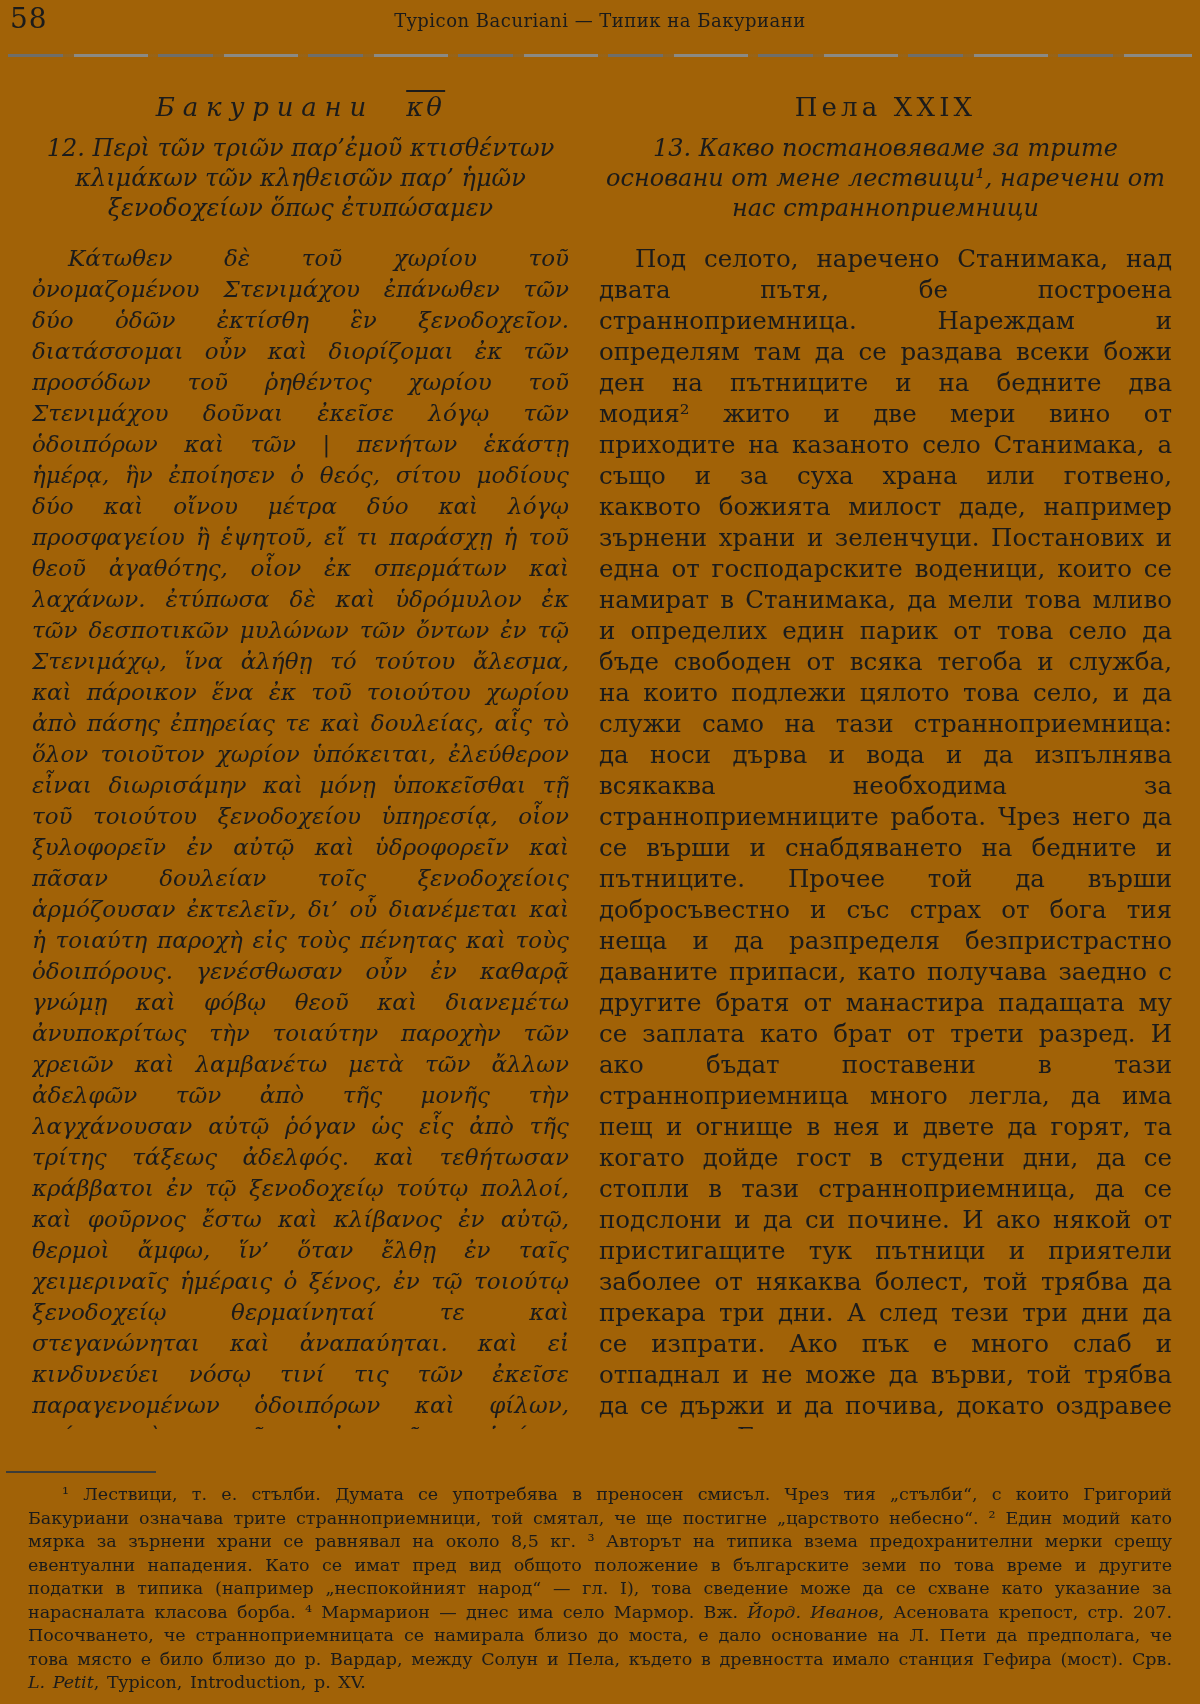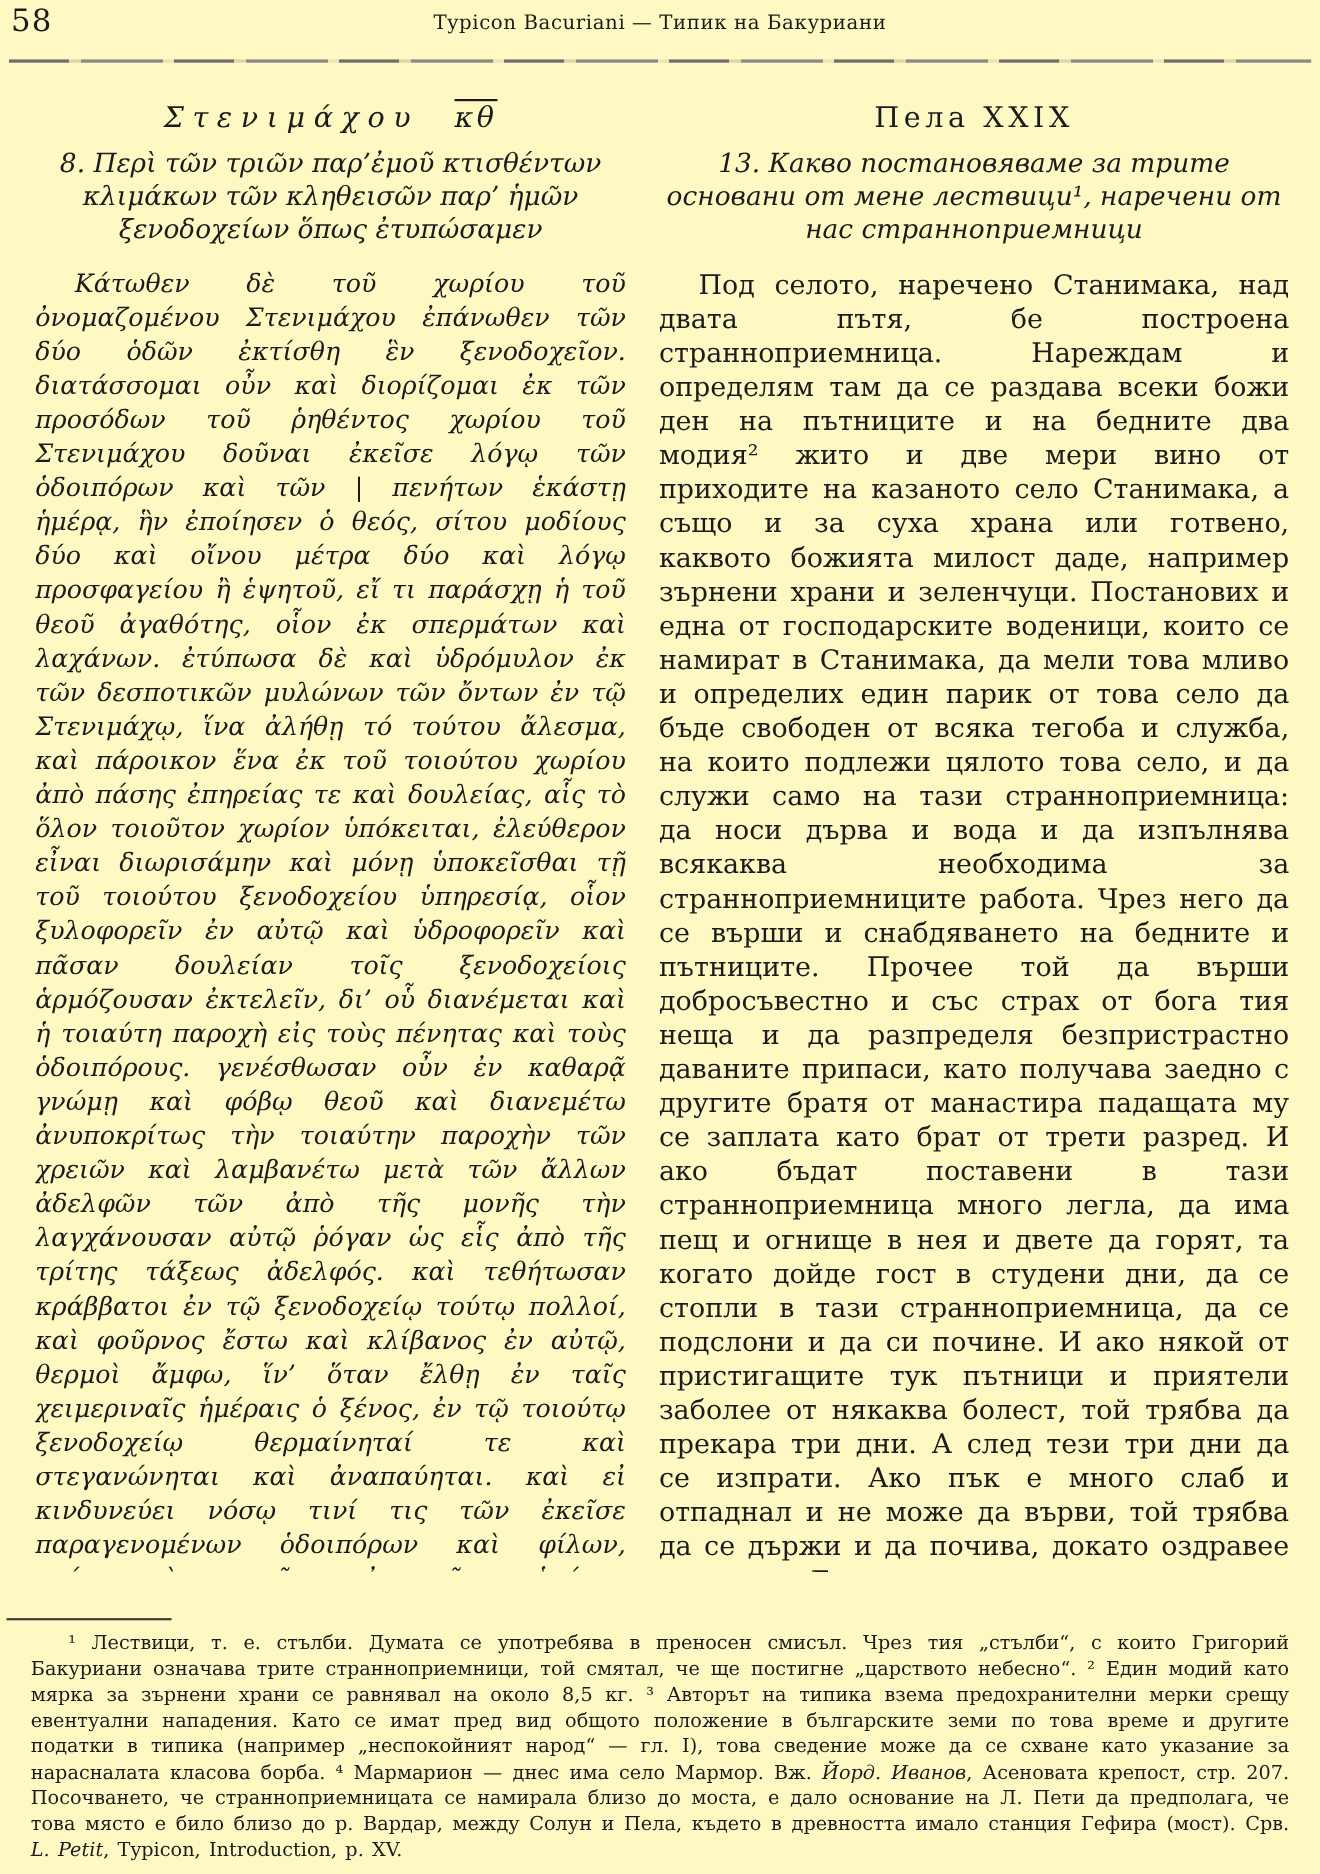--- a/index.html
+++ b/index.html
@@ -5,21 +5,21 @@
   html, body {
     margin: 0;
     padding: 0;
     background: #e9e8e4;
   }
   .page {
     position: relative;
     width: 1200px;
     height: 1704px;
     margin: 0 auto;
-    background: #fef9c3;
+    background: #a16207;
     color: #1b1b1b;
     font-family: "DejaVu Serif", "Liberation Serif", serif;
     overflow: hidden;
     box-sizing: border-box;
   }
   
   .running-head {
     position: relative;
     height: 42px;
     padding-top: 6px;
@@ -128,24 +128,24 @@
     <span class="page-number">58</span>
     <div class="running-title">Typicon Bacuriani — Типик на Бакуриани</div>
   </div>
 
   <div class="header-rule"></div>
 
   <div class="columns">
 
     <section class="col col-left">
       <h2 class="chapter-heading greek">
-        <span>Στενιμάχου</span>&nbsp;
+        <span>Бакуриани</span>&nbsp;
         <span class="chapter-number">κθ</span>
       </h2>
-      <h3 class="section-heading">8. Περὶ τῶν τριῶν παρ’ἐμοῦ κτισθέντων κλιμάκων τῶν κληθεισῶν παρ’ ἡμῶν ξενοδοχείων ὅπως ἐτυπώσαμεν</h3>
+      <h3 class="section-heading">12. Περὶ τῶν τριῶν παρ’ἐμοῦ κτισθέντων κλιμάκων τῶν κληθεισῶν παρ’ ἡμῶν ξενοδοχείων ὅπως ἐτυπώσαμεν</h3>
       <p class="body-text greek">Κάτωθεν δὲ τοῦ χωρίου τοῦ ὀνομαζομένου Στενιμάχου ἐπάνωθεν τῶν δύο ὁδῶν ἐκτίσθη ἓν ξενοδοχεῖον. διατάσσομαι οὖν καὶ διορίζομαι ἐκ τῶν προσόδων τοῦ ῥηθέντος χωρίου τοῦ Στενιμάχου δοῦναι ἐκεῖσε λόγῳ τῶν ὁδοιπόρων καὶ τῶν | πενήτων ἑκάστῃ ἡμέρᾳ, ἣν ἐποίησεν ὁ θεός, σίτου μοδίους δύο καὶ οἴνου μέτρα δύο καὶ λόγῳ προσφαγείου ἢ ἑψητοῦ, εἴ τι παράσχῃ ἡ τοῦ θεοῦ ἀγαθότης, οἷον ἐκ σπερμάτων καὶ λαχάνων. ἐτύπωσα δὲ καὶ ὑδρόμυλον ἐκ τῶν δεσποτικῶν μυλώνων τῶν ὄντων ἐν τῷ Στενιμάχῳ, ἵνα ἀλήθῃ τό τούτου ἄλεσμα, καὶ πάροικον ἕνα ἐκ τοῦ τοιούτου χωρίου ἀπὸ πάσης ἐπηρείας τε καὶ δουλείας, αἷς τὸ ὅλον τοιοῦτον χωρίον ὑπόκειται, ἐλεύθερον εἶναι διωρισάμην καὶ μόνῃ ὑποκεῖσθαι τῇ τοῦ τοιούτου ξενοδοχείου ὑπηρεσίᾳ, οἷον ξυλοφορεῖν ἐν αὐτῷ καὶ ὑδροφορεῖν καὶ πᾶσαν δουλείαν τοῖς ξενοδοχείοις ἁρμόζουσαν ἐκτελεῖν, δι’ οὗ διανέμεται καὶ ἡ τοιαύτη παροχὴ εἰς τοὺς πένητας καὶ τοὺς ὁδοιπόρους. γενέσθωσαν οὖν ἐν καθαρᾷ γνώμῃ καὶ φόβῳ θεοῦ καὶ διανεμέτω ἀνυποκρίτως τὴν τοιαύτην παροχὴν τῶν χρειῶν καὶ λαμβανέτω μετὰ τῶν ἄλλων ἀδελφῶν τῶν ἀπὸ τῆς μονῆς τὴν λαγχάνουσαν αὐτῷ ῥόγαν ὡς εἷς ἀπὸ τῆς τρίτης τάξεως ἀδελφός. καὶ τεθήτωσαν κράββατοι ἐν τῷ ξενοδοχείῳ τούτῳ πολλοί, καὶ φοῦρνος ἔστω καὶ κλίβανος ἐν αὐτῷ, θερμοὶ ἄμφω, ἵν’ ὅταν ἔλθῃ ἐν ταῖς χειμεριναῖς ἡμέραις ὁ ξένος, ἐν τῷ τοιούτῳ ξενοδοχείῳ θερμαίνηταί τε καὶ στεγανώνηται καὶ ἀναπαύηται. καὶ εἰ κινδυνεύει νόσῳ τινί τις τῶν ἐκεῖσε παραγενομένων ὁδοιπόρων καὶ φίλων, πρέπει τὸν τοιοῦτον ἀναπαῦσαι ἡμέρας τρεῖς· μετὰ δὲ τὰς τρεῖς ταύτας ἡμέρας παραπέμψαι τοῦτον. εἰ δέ γε πάνυ εἰς ἀδυναμίαν τις καταντήσει καὶ οὐ δύναται ὁδοιπορεῖν, δεῖ τὸν τοιοῦτον ἕως τότε κρατεῖν καὶ ἀναπαῦσαι, ἕως οὗ τελείως ὑγιανεῖ. δεῖ δὲ οἰκοδομῆσαι πλησίον τοῦ ξενοδοχείου ἐπὶ τῷ βουνῷ πύργον τινά, καὶ εἰ συμβῇ τις ἐκεῖσε φόβος, ἐν τῷ πύργῳ φυλάττειν, ὅπως εἰ ἔλθῃ τις τῶν βιαίων, οὐ φθάσῃ ἡ χεὶρ αὐτοῦ. καὶ εἰς τὸ ξενοδοχεῖον τὸ λεγόμενον Μαρμάριων, ὅ ἐστί πλησίον τῆς γεφύρας, καὶ τὸ ἕτερον ξενοδοχεῖον, ὅ ἐστί παρὰ τὴν θάλασσαν καὶ τὴν καθ’ἡμᾶς</p>
     </section>
 
     <section class="col col-right">
       <h2 class="chapter-heading cyr">Пела XXIX</h2>
       <h3 class="section-heading">13. Какво постановяваме за трите основани от мене лествици¹, наречени от нас странноприемници</h3>
       <p class="body-text cyr">Под селото, наречено Станимака, над двата пътя, бе построена странноприемница. Нареждам и определям там да се раздава всеки божи ден на пътниците и на бедните два модия² жито и две мери вино от приходите на казаното село Станимака, а също и за суха храна или готвено, каквото божията милост даде, например зърнени храни и зеленчуци. Постанових и една от господарските воденици, които се намират в Станимака, да мели това мливо и определих един парик от това село да бъде свободен от всяка тегоба и служба, на които подлежи цялото това село, и да служи само на тази странноприемница: да носи дърва и вода и да изпълнява всякаква необходима за странноприемниците работа. Чрез него да се върши и снабдяването на бедните и пътниците. Прочее той да върши добросъвестно и със страх от бога тия неща и да разпределя безпристрастно даваните припаси, като получава заедно с другите братя от манастира падащата му се заплата като брат от трети разред. И ако бъдат поставени в тази странноприемница много легла, да има пещ и огнище в нея и двете да горят, та когато дойде гост в студени дни, да се стопли в тази странноприемница, да се подслони и да си почине. И ако някой от пристигащите тук пътници и приятели заболее от някаква болест, той трябва да прекара три дни. А след тези три дни да се изпрати. Ако пък е много слаб и отпаднал и не може да върви, той трябва да се държи и да почива, докато оздравее напълно. Близо до странноприемницата, на височината, трябва да се изгради една кула и ако се случи там някаква опасност, да се запазят в кулата, та ако дойде някой насилник, ръката му да не успее.³ В странноприемницата, наречена Мармарион, която е близо до моста⁴, както и в другата странноприемница, която е край морето и при нашия манастир</p>
     </section>
 
   </div>

